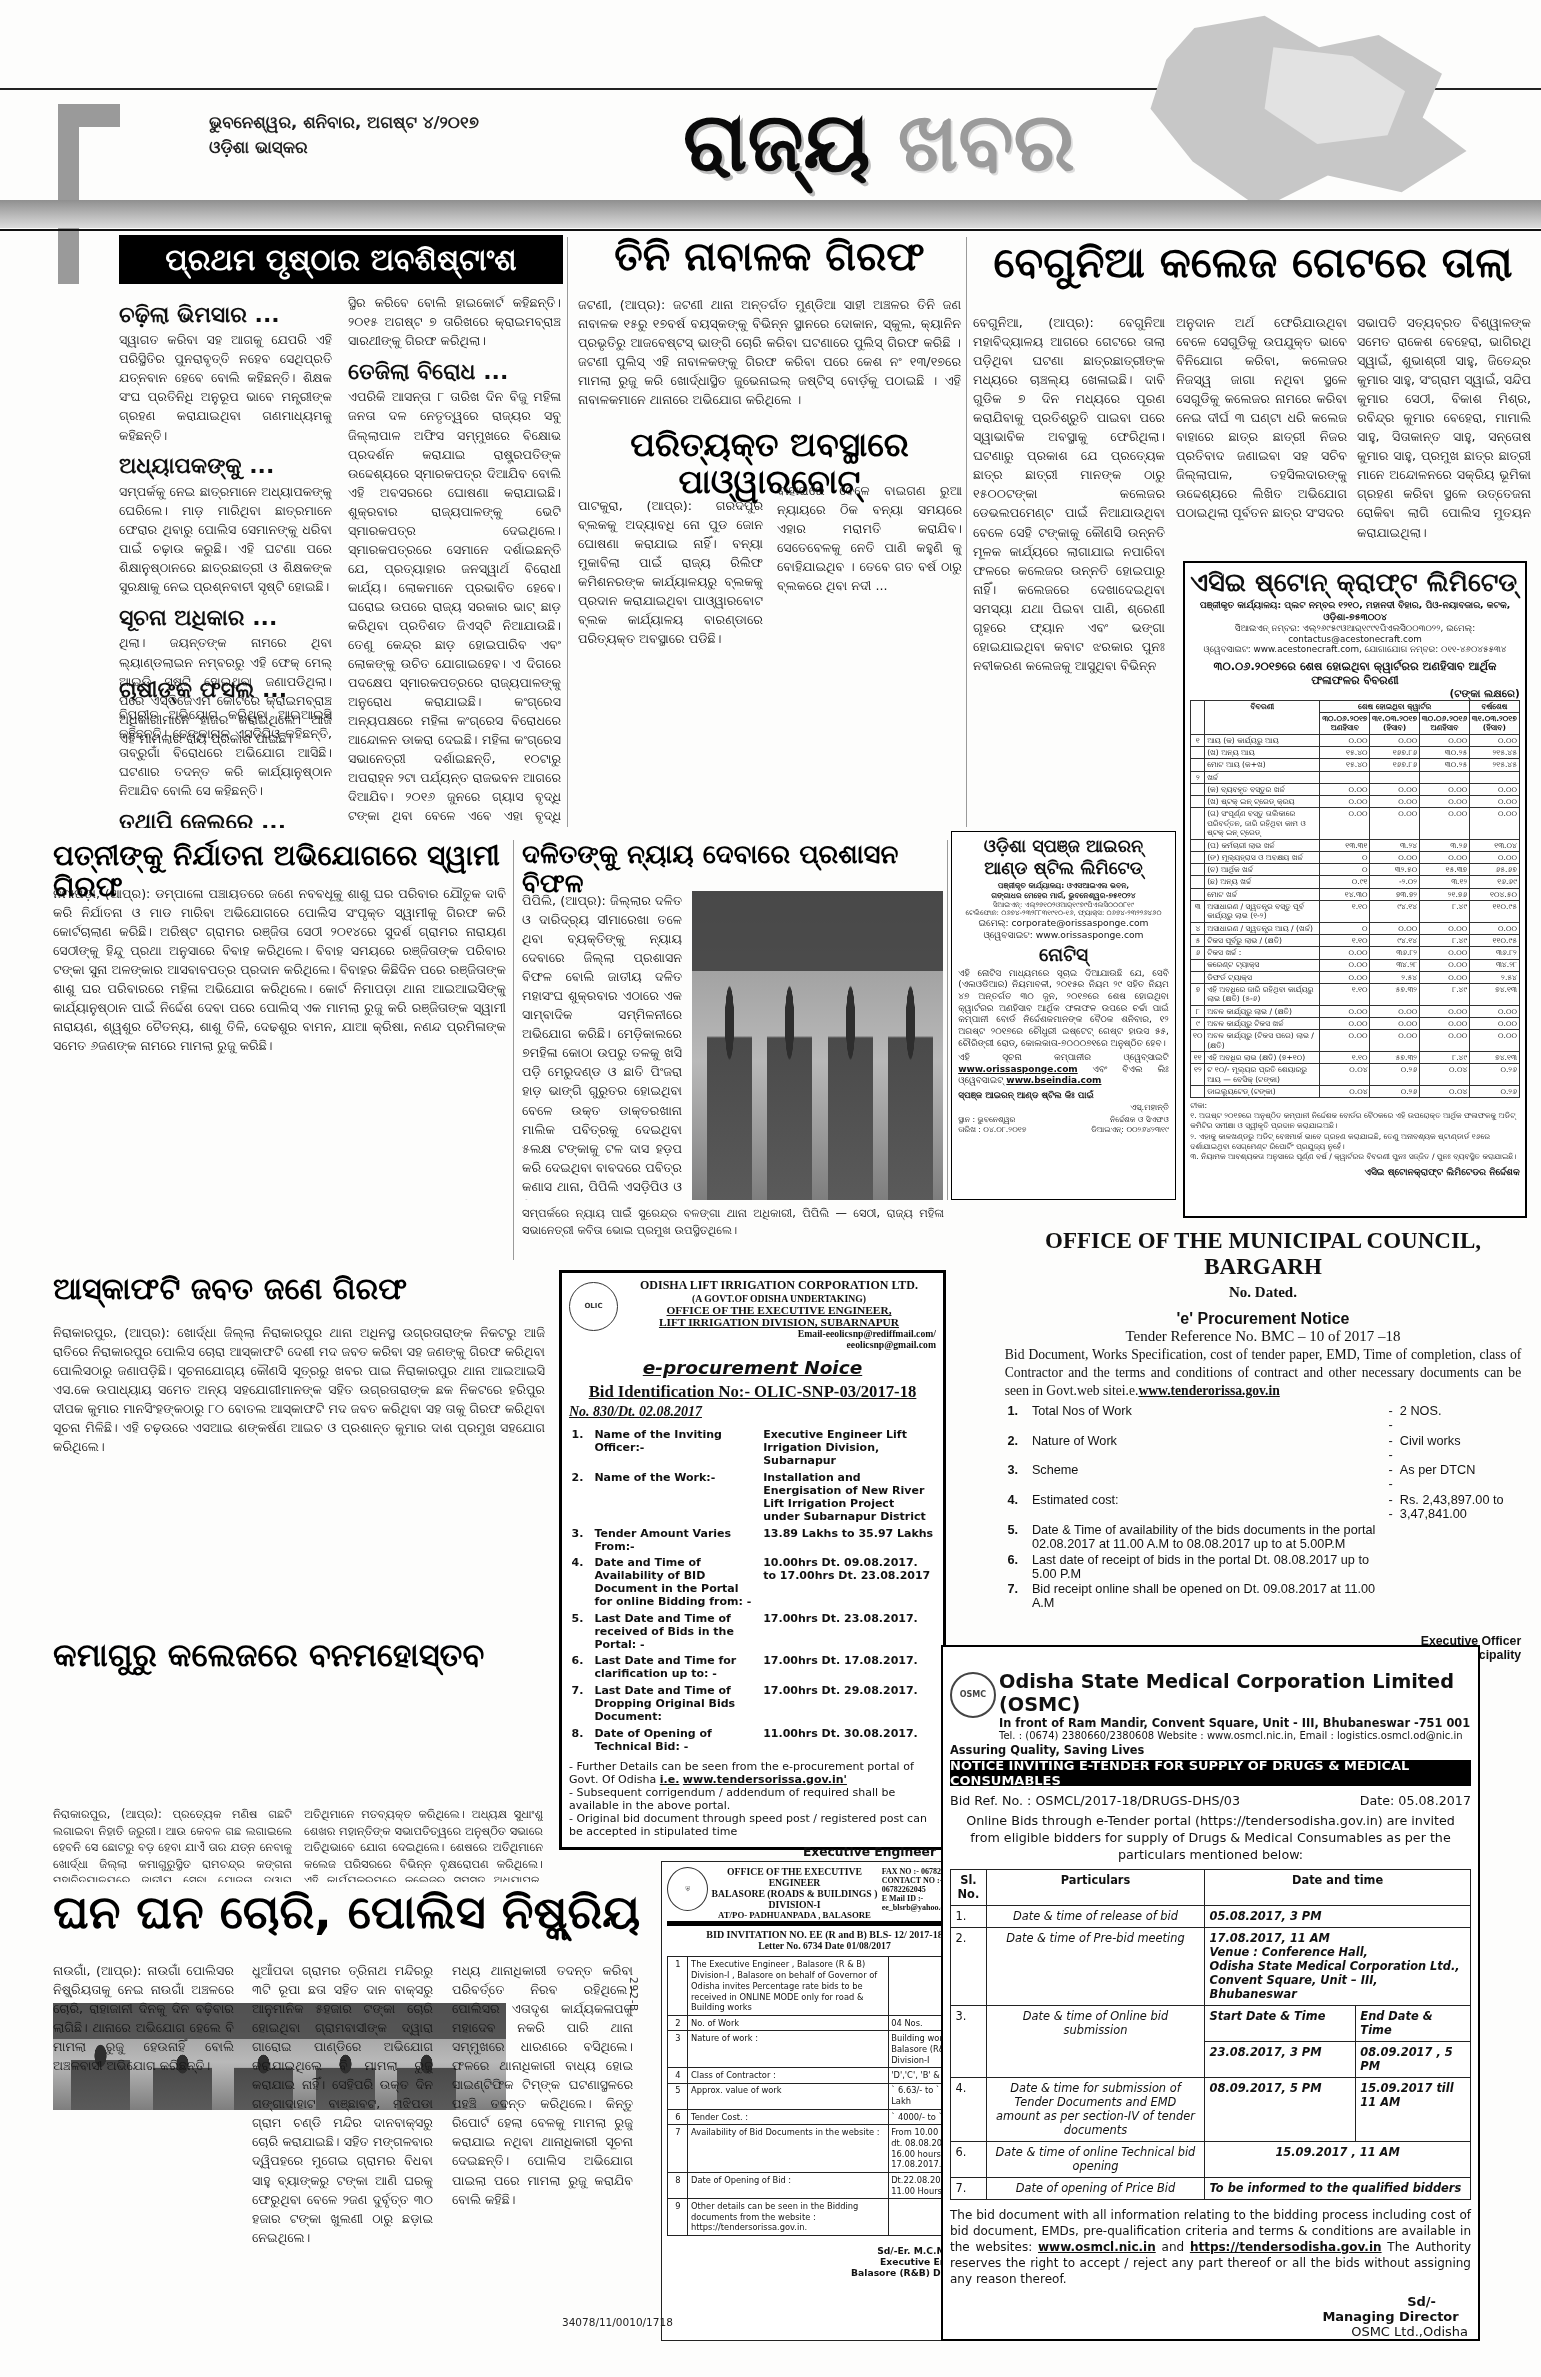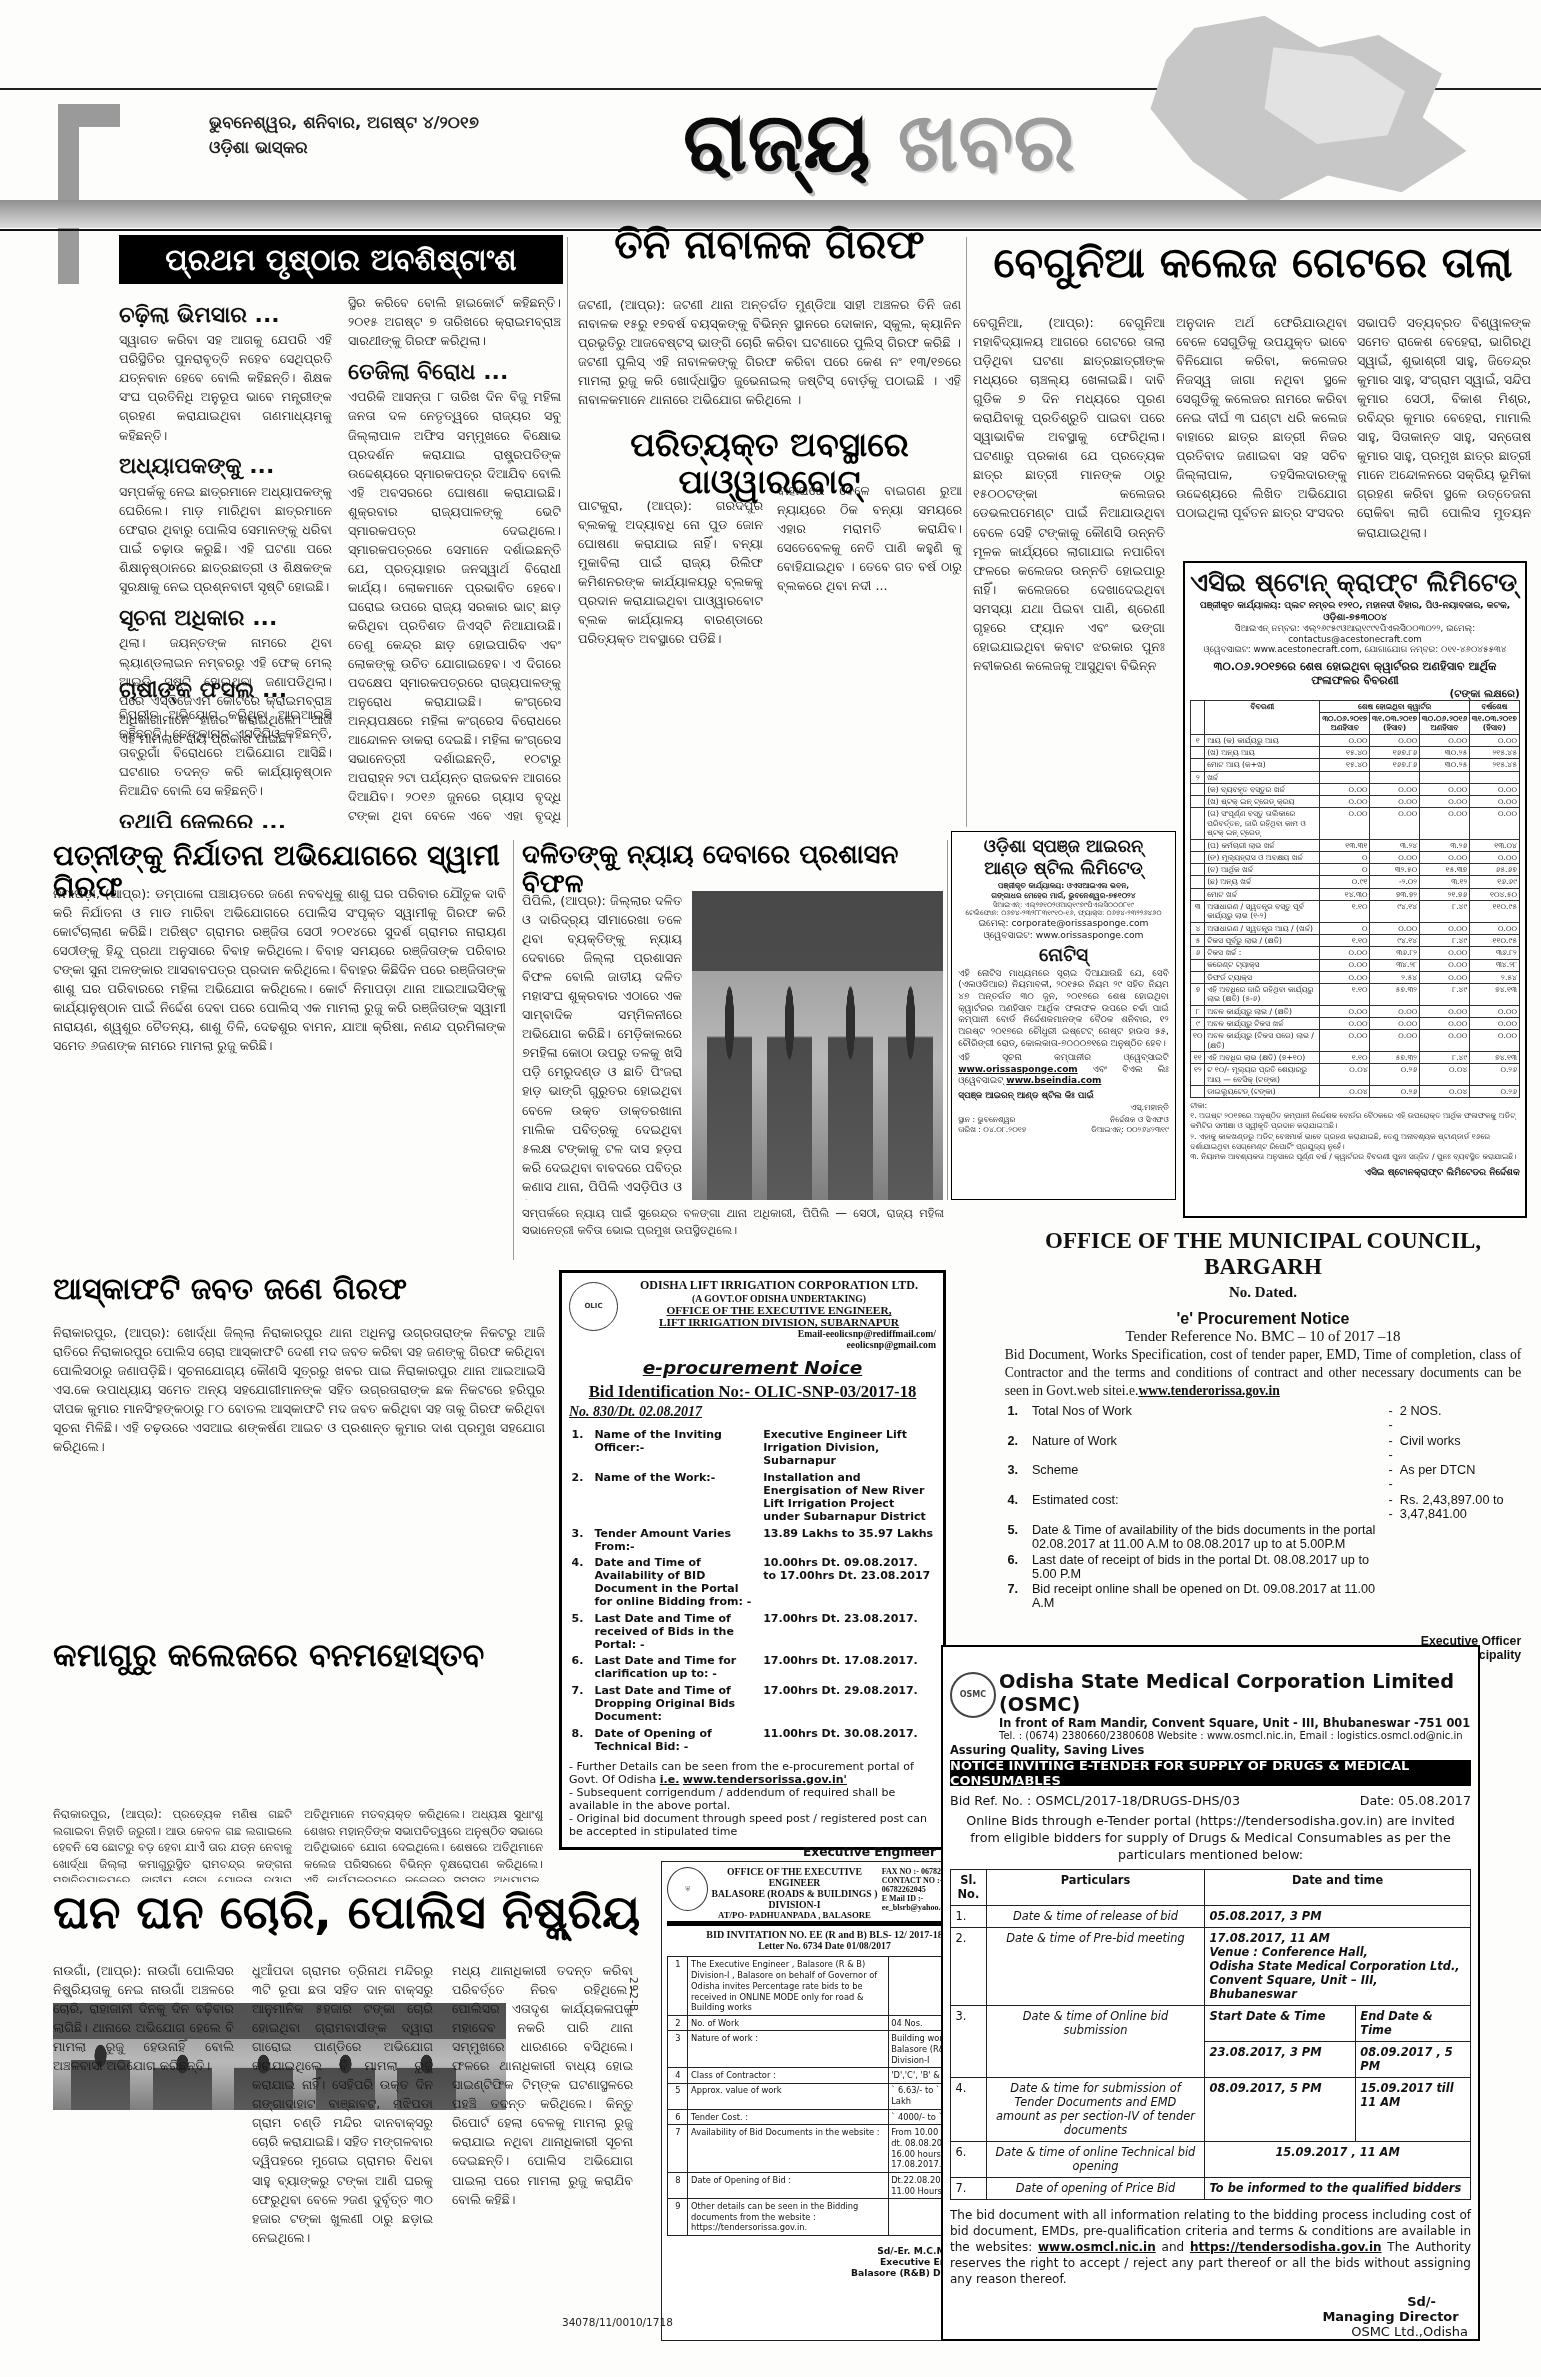--- a/index.html
+++ b/index.html
@@ -94,21 +94,21 @@
     <div class="odbody">ଏପରିକି ଆସନ୍ତା ୮ ତାରିଖ ଦିନ ବିଜୁ ମହିଳା ଜନତା ଦଳ ନେତୃତ୍ୱରେ ରାଜ୍ୟର ସବୁ ଜିଲ୍ଲାପାଳ ଅଫିସ ସମ୍ମୁଖରେ ବିକ୍ଷୋଭ ପ୍ରଦର୍ଶନ କରାଯାଇ ରାଷ୍ଟ୍ରପତିଙ୍କ ଉଦ୍ଦେଶ୍ୟରେ ସ୍ମାରକପତ୍ର ଦିଆଯିବ ବୋଲି ଏହି ଅବସରରେ ଘୋଷଣା କରାଯାଇଛି। ଶୁକ୍ରବାର ରାଜ୍ୟପାଳଙ୍କୁ ଭେଟି ସ୍ମାରକପତ୍ର ଦେଇଥିଲେ। ସ୍ମାରକପତ୍ରରେ ସେମାନେ ଦର୍ଶାଇଛନ୍ତି ଯେ, ପ୍ରତ୍ୟାହାର ଜନସ୍ୱାର୍ଥ ବିରୋଧୀ କାର୍ଯ୍ୟ। ଲୋକମାନେ ପ୍ରଭାବିତ ହେବେ। ଘରୋଇ ଉପରେ ରାଜ୍ୟ ସରକାର ଭାଟ୍ ଛାଡ଼ କରିଥିବା ପ୍ରତିଶତ ଜିଏସ୍‌ଟି ନିଆଯାଉଛି। ତେଣୁ କେନ୍ଦ୍ର ଛାଡ଼ ହୋଇପାରିବ ଏବଂ ଲୋକଙ୍କୁ ଉଚିତ ଯୋଗାଇହେବ। ଏ ଦିଗରେ ପଦକ୍ଷେପ ସ୍ମାରକପତ୍ରରେ ରାଜ୍ୟପାଳଙ୍କୁ ଅନୁରୋଧ କରାଯାଇଛି। କଂଗ୍ରେସ ଅନ୍ୟପକ୍ଷରେ ମହିଳା କଂଗ୍ରେସ ବିରୋଧରେ ଆନ୍ଦୋଳନ ଡାକରା ଦେଇଛି। ମହିଳା କଂଗ୍ରେସ ସଭାନେତ୍ରୀ ଦର୍ଶାଇଛନ୍ତି, ୧୦ଟାରୁ ଅପରାହ୍ନ ୨ଟା ପର୍ଯ୍ୟନ୍ତ ରାଜଭବନ ଆଗରେ ଦିଆଯିବ। ୨୦୧୬ ଜୁନରେ ଗ୍ୟାସ ବୃଦ୍ଧି ଟଙ୍କା ଥିବା ବେଳେ ଏବେ ଏହା ବୃଦ୍ଧି ପହଞ୍ଚିଛି। ଏହି ଦରବୃଦ୍ଧି ଉପଭୋକ୍ତାମାନଙ୍କୁ ଏବେ ଗ୍ୟାସ ସିଲିଣ୍ଡରରେ ସଂପୂର୍ଣ୍ଣ ସବ୍‌ସିଡି ସରକାରର ଗରିବମାରଣ ନୀତିକୁ ପ୍ରମାଣ କରୁଛି। ସବ୍‌ସିଡି ପ୍ରତ୍ୟାହାର ହେଲେ ଲୋକ ...</div>
   </div>
 
   <div class="abs" style="left:119px;top:668px;width:213px;height:160px;overflow:hidden;">
     <div class="subhead">ଚାଷୀଙ୍କ ଫସଲ ...</div>
     <div class="odbody">ବିପରୀତ ଅଭିଯୋଗ କରିଥିବା ଆଇଆଇସି କହିଛନ୍ତି। ଢେଙ୍କାନାଳ ଏସଡିପିଓ କହିଛନ୍ତି, ତାବ୍ରୁଗାଁ ବିରୋଧରେ ଅଭିଯୋଗ ଆସିଛି। ଘଟଣାର ତଦନ୍ତ କରି କାର୍ଯ୍ୟାନୁଷ୍ଠାନ ନିଆଯିବ ବୋଲି ସେ କହିଛନ୍ତି।</div>
     <div class="subhead">ତଥାପି ଜେଲ୍‌ରେ ...</div>
 
   </div>
 
-  <div class="abs headline" style="left:578px;top:222px;width:383px;font-size:40px;text-align:center;">ତିନି ନାବାଳକ ଗିରଫ</div>
+  <div class="abs headline" style="left:578px;top:234px;width:383px;font-size:40px;text-align:center;">ତିନି ନାବାଳକ ଗିରଫ</div>
   <div class="abs odbody" style="left:578px;top:295px;width:383px;height:121px;">ଜଟଣୀ, (ଆପ୍ର): ଜଟଣୀ ଥାନା ଅନ୍ତର୍ଗତ ମୁଣ୍ଡିଆ ସାହୀ ଅଞ୍ଚଳର ତିନି ଜଣ ନାବାଳକ ୧୫ରୁ ୧୭ବର୍ଷ ବୟସ୍କଙ୍କୁ ବିଭିନ୍ନ ସ୍ଥାନରେ ଦୋକାନ, ସ୍କୁଲ, କ୍ୟାନିନ ପ୍ରଭୃତିରୁ ଆଜବେଷ୍ଟସ୍ ଭାଙ୍ଗି ଚୋରି କରିବା ଘଟଣାରେ ପୁଲିସ୍ ଗିରଫ କରିଛି । ଜଟଣୀ ପୁଲିସ୍ ଏହି ନାବାଳକଙ୍କୁ ଗିରଫ କରିବା ପରେ କେଶ ନଂ ୧୩/୧୭ରେ ମାମଲା ରୁଜୁ କରି ଖୋର୍ଦ୍ଧାସ୍ଥିତ ଜୁଭେନାଇଲ୍ ଜଷ୍ଟିସ୍ ବୋର୍ଡ଼କୁ ପଠାଇଛି । ଏହି ନାବାଳକମାନେ ଥାନାରେ ଅଭିଯୋଗ କରିଥିଲେ ।</div>
 
   <div class="abs headline" style="left:578px;top:427px;width:383px;font-size:33px;text-align:center;">ପରିତ୍ୟକ୍ତ ଅବସ୍ଥାରେ ପାଓ୍ୱାରବୋଟ୍</div>
   <div class="abs odbody" style="left:578px;top:496px;width:185px;height:344px;">ପାଟକୁରା, (ଆପ୍ର): ଗରଦପୁର ବ୍ଲକକୁ ଅଦ୍ୟାବଧି ନୋ ପୁଡ ଜୋନ ଘୋଷଣା କରାଯାଇ ନାହିଁ। ବନ୍ୟା ମୁକାବିଲା ପାଇଁ ରାଜ୍ୟ ରିଲିଫ କମିଶନରଙ୍କ କାର୍ଯ୍ୟାଳୟରୁ ବ୍ଲକକୁ ପ୍ରଦାନ କରାଯାଇଥିବା ପାଓ୍ୱାରବୋଟ ବ୍ଲକ କାର୍ଯ୍ୟାଳୟ ବାରଣ୍ଡାରେ ପରିତ୍ୟକ୍ତ ଅବସ୍ଥାରେ ପଡିଛି।</div>
   <div class="abs odbody" style="left:777px;top:481px;width:185px;height:344px;">ବାହାଘରେ ବେଳେ ବାଇଗଣ ରୁଆ ନ୍ୟାୟରେ ଠିକ ବନ୍ୟା ସମୟରେ ଏହାର ମରାମତି କରାଯିବ। ସେତେବେଳକୁ ନେତି ପାଣି କହୁଣି କୁ ବୋହିଯାଇଥିବ । ତେବେ ଗତ ବର୍ଷ ଠାରୁ ବ୍ଲକରେ ଥିବା ନଦୀ ...</div>
 
   <div class="abs headline" style="left:973px;top:239px;width:560px;font-size:42px;text-align:center;">ବେଗୁନିଆ କଲେଜ ଗେଟରେ ତାଲା</div>
   <div class="abs odbody" style="left:973px;top:313px;width:192px;height:513px;">ବେଗୁନିଆ, (ଆପ୍ର): ବେଗୁନିଆ ମହାବିଦ୍ୟାଳୟ ଆଗରେ ଗେଟରେ ତାଲା ପଡ଼ିଥିବା ଘଟଣା ଛାତ୍ରଛାତ୍ରୀଙ୍କ ମଧ୍ୟରେ ଚାଞ୍ଚଲ୍ୟ ଖେଳାଇଛି। ଦାବି ଗୁଡିକ ୭ ଦିନ ମଧ୍ୟରେ ପୂରଣ କରାଯିବାକୁ ପ୍ରତିଶ୍ରୁତି ପାଇବା ପରେ ସ୍ୱାଭାବିକ ଅବସ୍ଥାକୁ ଫେରିଥିଲା। ଘଟଣାରୁ ପ୍ରକାଶ ଯେ ପ୍ରତ୍ୟେକ ଛାତ୍ର ଛାତ୍ରୀ ମାନଙ୍କ ଠାରୁ ୧୫୦୦ଟଙ୍କା କଲେଜର ଡେଭଲପମେଣ୍ଟ ପାଇଁ ନିଆଯାଉଥିବା ବେଳେ ସେହି ଟଙ୍କାକୁ କୌଣସି ଉନ୍ନତି ମୂଳକ କାର୍ଯ୍ୟରେ ଲାଗାଯାଇ ନପାରିବା ଫଳରେ କଲେଜର ଉନ୍ନତି ହୋଇପାରୁ ନାହିଁ। କଲେଜରେ ଦେଖାଦେଇଥିବା ସମସ୍ୟା ଯଥା ପିଇବା ପାଣି, ଶ୍ରେଣୀ ଗୃହରେ ଫ୍ୟାନ ଏବଂ ଭଙ୍ଗା ହୋଇଯାଇଥିବା କବାଟ ଝରକାର ପୁନଃ ନବୀକରଣ କଲେଜକୁ ଆସୁଥିବା ବିଭିନ୍ନ</div>
   <div class="abs odbody" style="left:1176px;top:313px;width:171px;height:239px;">ଅନୁଦାନ ଅର୍ଥ ଫେରିଯାଉଥିବା ବେଳେ ସେଗୁଡିକୁ ଉପଯୁକ୍ତ ଭାବେ ବିନିଯୋଗ କରିବା, କଲେଜର ନିଜସ୍ୱ ଜାଗା ନଥିବା ସ୍ଥଳେ ସେଗୁଡିକୁ କଲେଜର ନାମରେ କରିବା ନେଇ ଦୀର୍ଘ ୩ ଘଣ୍ଟା ଧରି କଲେଜ ବାହାରେ ଛାତ୍ର ଛାତ୍ରୀ ନିଜର ପ୍ରତିବାଦ ଜଣାଇବା ସହ ସଚିବ ଜିଲ୍ଲାପାଳ, ତହସିଲଦାରଙ୍କୁ ଉଦ୍ଦେଶ୍ୟରେ ଲିଖିତ ଅଭିଯୋଗ ପଠାଇଥିଲା ପୂର୍ବତନ ଛାତ୍ର ସଂସଦର</div>
   <div class="abs odbody" style="left:1357px;top:313px;width:174px;height:239px;">ସଭାପତି ସତ୍ୟବ୍ରତ ବିଶ୍ୱାଳଙ୍କ ସମେତ ରାକେଶ ବେହେରା, ଭାଗିରଥି ସ୍ୱାଇଁ, ଶୁଭାଶ୍ରୀ ସାହୁ, ଜିତେନ୍ଦ୍ର କୁମାର ସାହୁ, ସଂଗ୍ରାମ ସ୍ୱାଇଁ, ସନ୍ଦିପ କୁମାର ସେଠୀ, ବିକାଶ ମିଶ୍ର, ରବିନ୍ଦ୍ର କୁମାର ବେହେରା, ମାମାଲି ସାହୁ, ସିତାକାନ୍ତ ସାହୁ, ସନ୍ତୋଷ କୁମାର ସାହୁ, ପ୍ରମୁଖ ଛାତ୍ର ଛାତ୍ରୀ ମାନେ ଅନ୍ଦୋଳନରେ ସକ୍ରିୟ ଭୂମିକା ଗ୍ରହଣ କରିବା ସ୍ଥଳେ ଉତ୍ତେଜନା ରୋକିବା ଲାଗି ପୋଲିସ ମୁତୟନ କରାଯାଇଥିଲା।</div>

